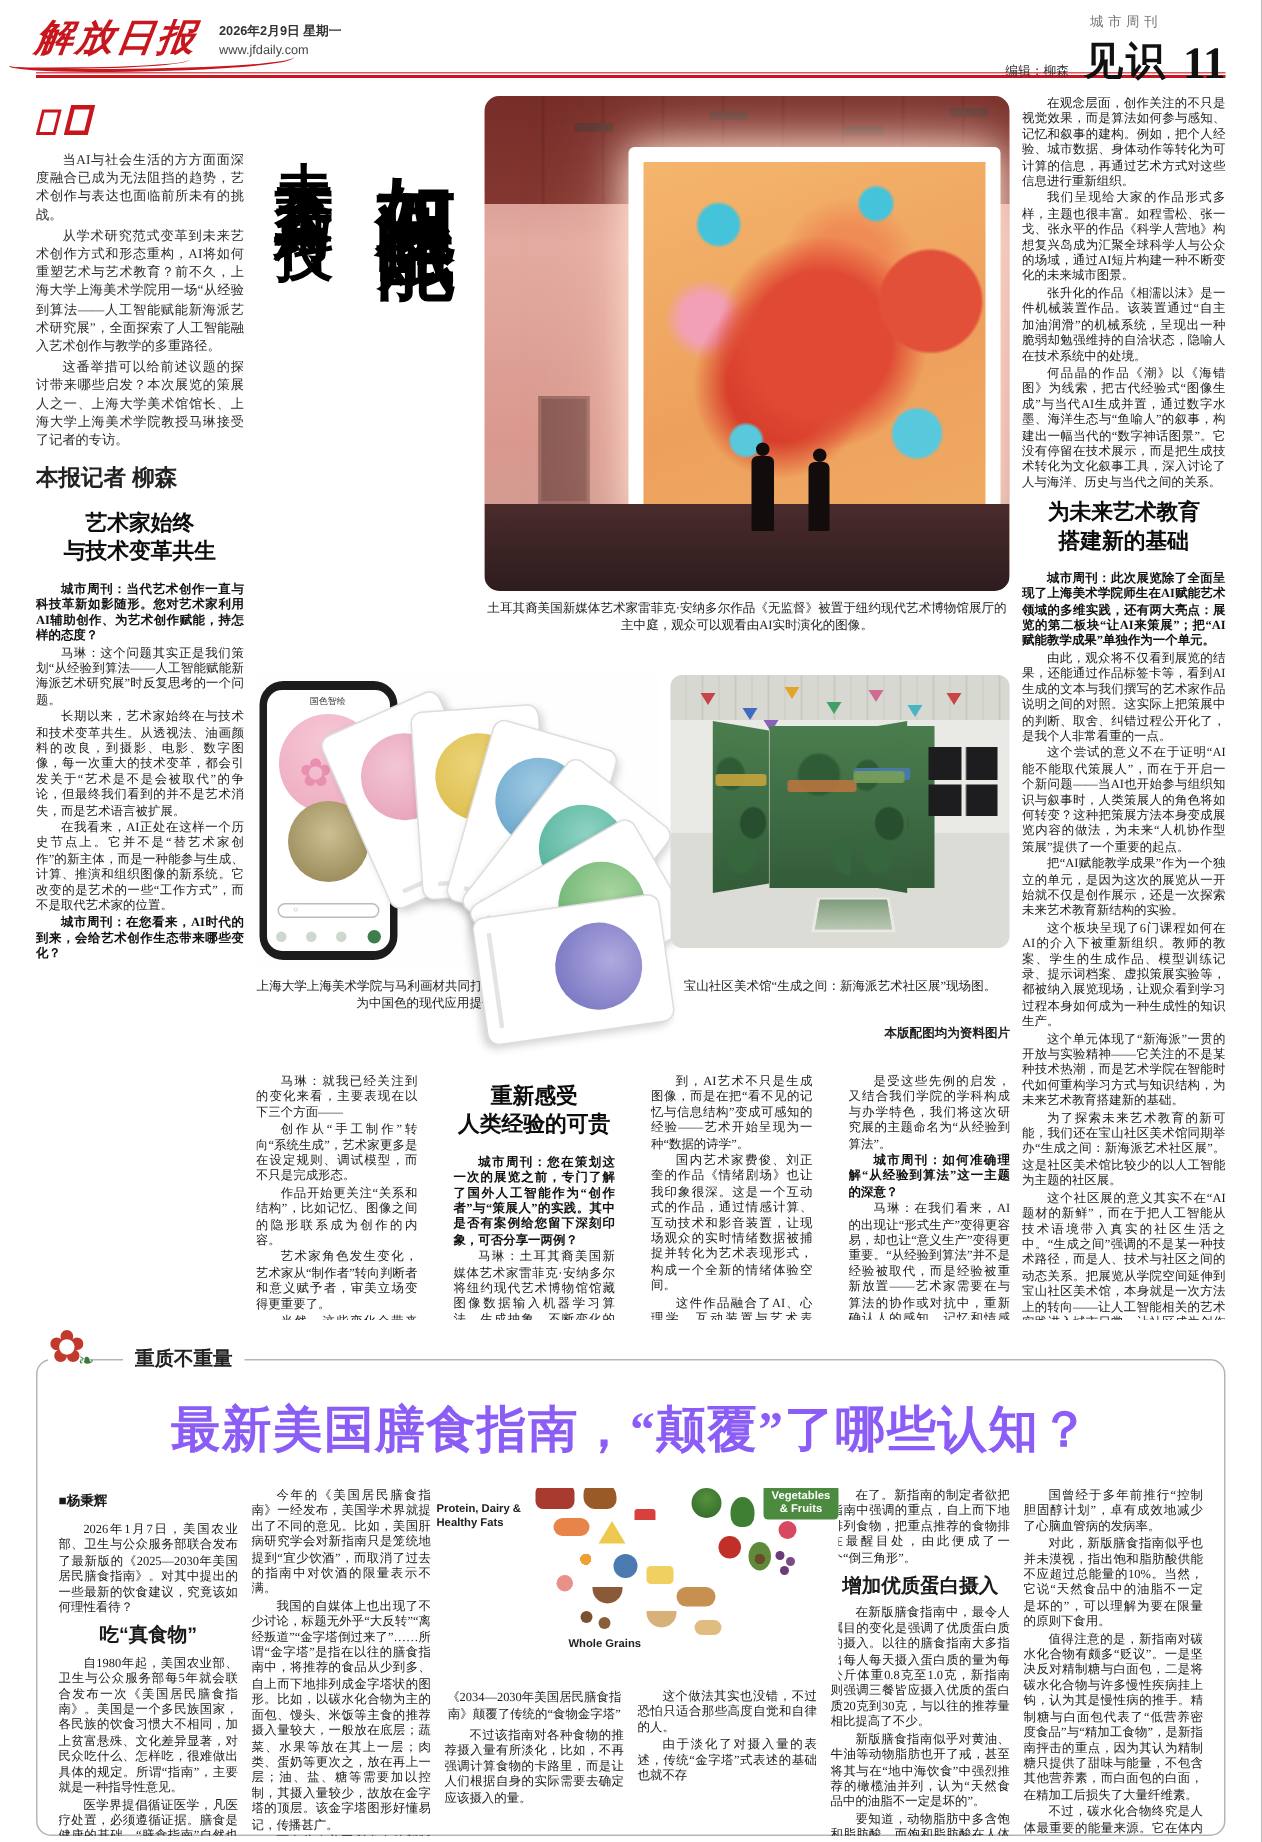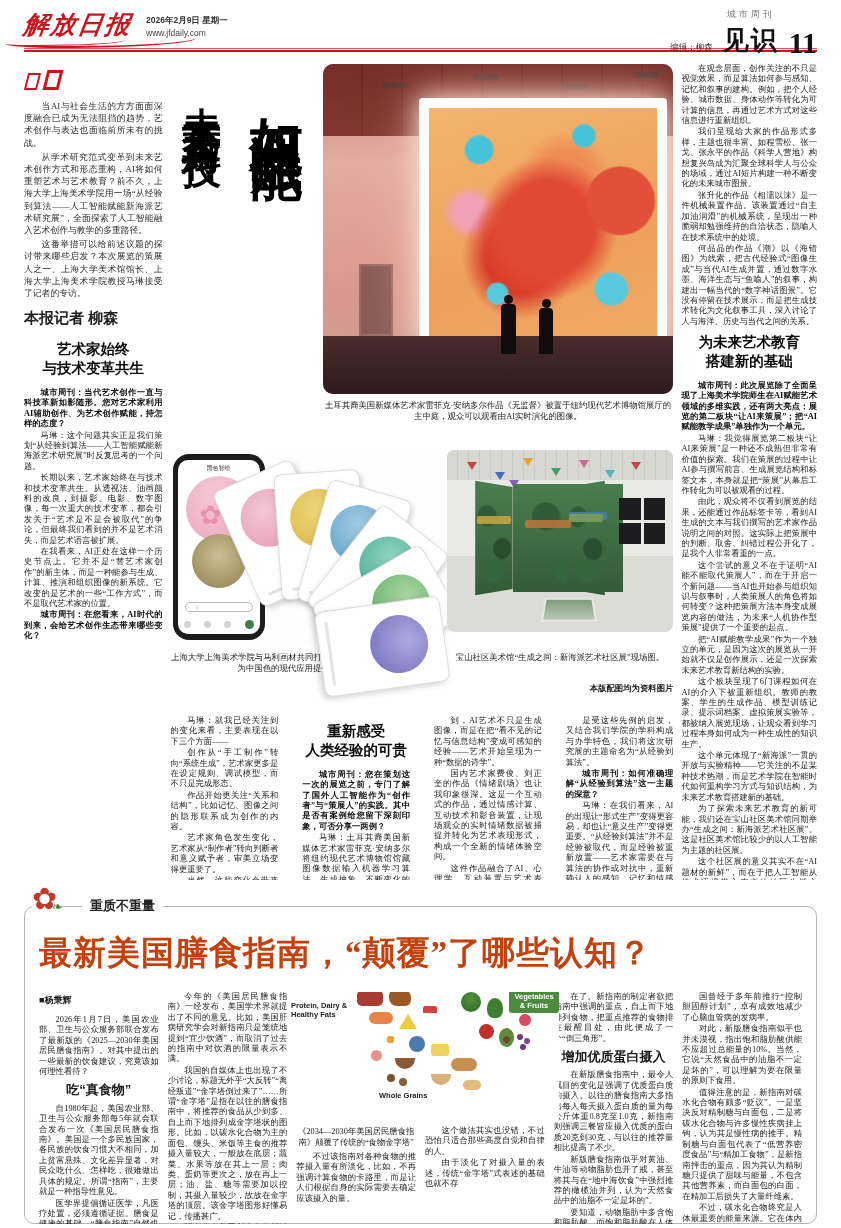--- a/index.html
+++ b/index.html
@@ -154,22 +154,22 @@
   .mcol { flex:1; overflow:hidden; }
 
   
   .bwrap { position:relative; margin:26px 24px 0; }
   .bbox { border:1px solid #b5b5b5; border-radius:10px; padding:10px 14px 10px; height:318px; }
   .btag { position:absolute; top:-9px; left:58px; background:#fff; padding:0 8px;
           font-family:"Liberation Sans",sans-serif; font-weight:700; font-size:13px; color:#222;}
   .bflower { position:absolute; top:-22px; left:8px; font-size:30px; color:#c0392b;
              background:#fff; line-height:1; }
   .bflower i { font-style:normal; font-size:13px; color:#3a7a3a; position:absolute; left:20px; top:16px;}
-  .bhead { font-size:33px; font-weight:700; letter-spacing:1px;
-           color:#c2410c; margin:14px 0 16px; font-family:"Liberation Serif",serif; }
+  .bhead { text-align:center; font-size:33px; font-weight:700; letter-spacing:1px;
+           color:#8b5cf6; margin:14px 0 16px; font-family:"Liberation Serif",serif; }
   .b-cols { position:relative; display:flex; gap:9px; height:232px; overflow:hidden; }
   .bcol { flex:1; overflow:hidden; }
   .b-byline { font-family:"Liberation Sans",sans-serif; font-weight:700; font-size:9px;
               margin:2px 0 8px; }
   .bcol .h3, .paras p.h3 { font-family:"Liberation Sans",sans-serif; font-weight:700;
         font-size:13px; text-align:center; margin:8px 0; text-indent:0; }
   .pad-img { padding-top:134px; }
   .food-fig { position:absolute; left:252px; top:-4px; width:268px; height:132px; background:#fff;
               z-index:2; }
   .fi { position:absolute; border-radius:50%; }
@@ -380,21 +380,20 @@
           <p>张升化的作品《相濡以沫》是一件机械装置作品。该装置通过“自主加油润滑”的机械系统，呈现出一种脆弱却勉强维持的自洽状态，隐喻人在技术系统中的处境。</p>
           <p>何品晶的作品《潮》以《海错图》为线索，把古代经验式“图像生成”与当代AI生成并置，通过数字水墨、海洋生态与“鱼喻人”的叙事，构建出一幅当代的“数字神话图景”。它没有停留在技术展示，而是把生成技术转化为文化叙事工具，深入讨论了人与海洋、历史与当代之间的关系。</p>
         </div>
       <div class="colhead">
         <span>为未来艺术教育</span><br>
         <span>搭建新的基础</span>
       </div>
       <div class="paras">
 
       <p class="q">城市周刊：此次展览除了全面呈现了上海美术学院师生在AI赋能艺术领域的多维实践，还有两大亮点：展览的第二板块“让AI来策展”；把“AI赋能教学成果”单独作为一个单元。</p>
-          <p>马琳：我觉得展览第二板块“让AI来策展”是一种还不成熟但非常有价值的探索。我们在策展的过程中让AI参与撰写前言、生成展览结构和标签文本，本身就是把“策展”从幕后工作转化为可以被观看的过程。</p>
           <p>由此，观众将不仅看到展览的结果，还能通过作品标签卡等，看到AI生成的文本与我们撰写的艺术家作品说明之间的对照。这实际上把策展中的判断、取舍、纠错过程公开化了，是我个人非常看重的一点。</p>
           <p>这个尝试的意义不在于证明“AI能不能取代策展人”，而在于开启一个新问题——当AI也开始参与组织知识与叙事时，人类策展人的角色将如何转变？这种把策展方法本身变成展览内容的做法，为未来“人机协作型策展”提供了一个重要的起点。</p>
           <p>把“AI赋能教学成果”作为一个独立的单元，是因为这次的展览从一开始就不仅是创作展示，还是一次探索未来艺术教育新结构的实验。</p>
           <p>这个板块呈现了6门课程如何在AI的介入下被重新组织。教师的教案、学生的生成作品、模型训练记录、提示词档案、虚拟策展实验等，都被纳入展览现场，让观众看到学习过程本身如何成为一种生成性的知识生产。</p>
           <p>这个单元体现了“新海派”一贯的开放与实验精神——它关注的不是某种技术热潮，而是艺术学院在智能时代如何重构学习方式与知识结构，为未来艺术教育搭建新的基础。</p>
           <p>为了探索未来艺术教育的新可能，我们还在宝山社区美术馆同期举办“生成之间：新海派艺术社区展”。这是社区美术馆比较少的以人工智能为主题的社区展。</p>
           <p>这个社区展的意义其实不在“AI题材的新鲜”，而在于把人工智能从技术语境带入真实的社区生活之中。“生成之间”强调的不是某一种技术路径，而是人、技术与社区之间的动态关系。把展览从学院空间延伸到宝山社区美术馆，本身就是一次方法上的转向——让人工智能相关的艺术实践进入城市日常，让社区成为创作语境的一部分。社区居民、公共空间结构、地方文化经验，都参与到艺术意义的生成之中。</p>
         </div>
     </div>
   </div>

